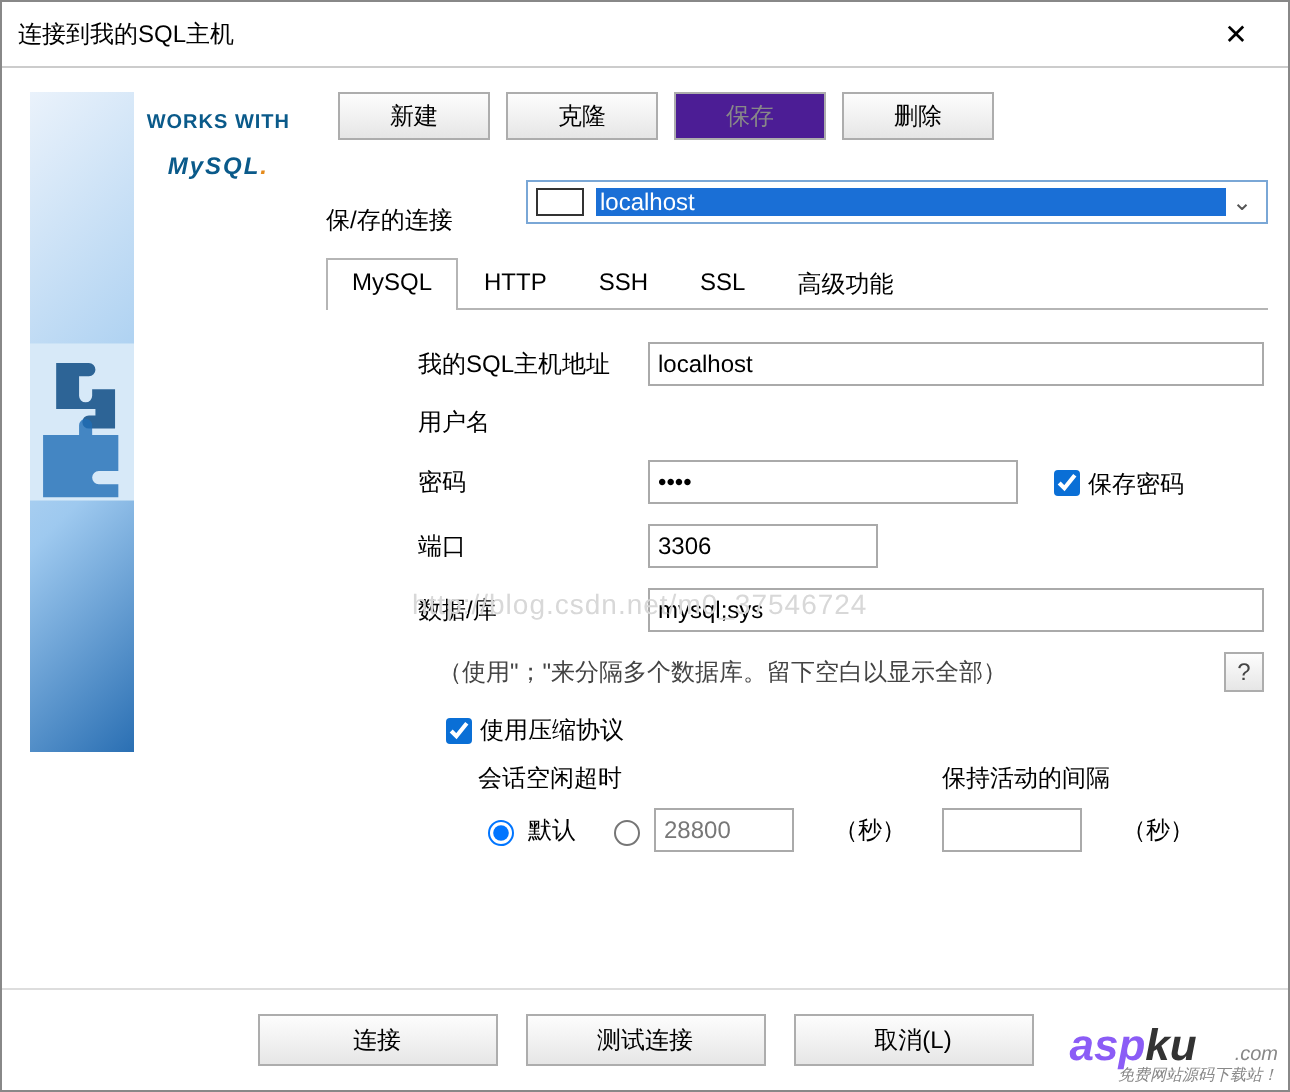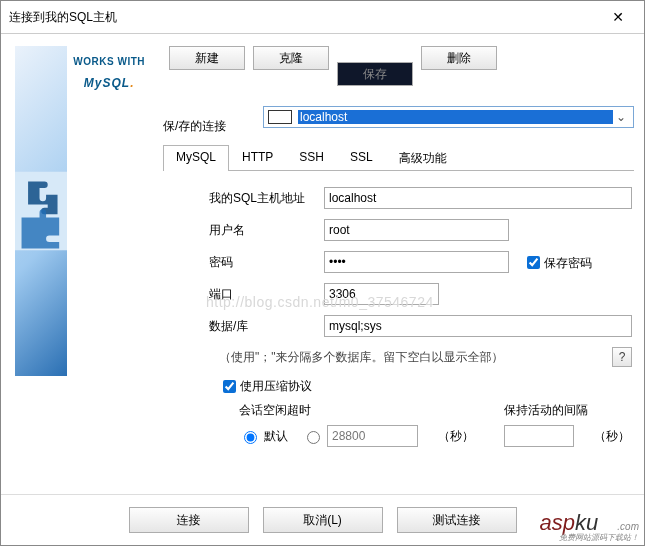--- a/index.html
+++ b/index.html
@@ -12,21 +12,21 @@
 .sidebar-img { width: 136px; height: 330px; display: flex; }
 .puzzle { flex: 1; background: linear-gradient(135deg,#eaf2fb 0%, #9ec9ef 60%, #2a6fb3 100%); position: relative; overflow: hidden; }
 .puzzle svg { width: 100%; height: 100%; }
 .mysql-logo { padding: 10px 6px; text-align: center; background:#fff; }
 .mysql-logo .works { color:#0a5a8a; font-size:10px; letter-spacing:0.5px; font-weight:bold;}
 .mysql-logo .mysql { color:#0a5a8a; font-size:22px; font-style:italic; font-weight:bold; letter-spacing:1px;}
 .mysql-logo .mysql .dot{color:#e48a1b;}
 .right { flex: 1; display: flex; flex-direction: column; }
 .topbtns { display: flex; gap: 8px; margin-bottom: 12px; padding-left: 6px; }
 .btn { width: 76px; height: 24px; border: 1px solid #adadad; background: linear-gradient(#fdfdfd,#e6e6e6); display: flex; align-items: center; justify-content: center; cursor: pointer; }
-.btn.disabled { color:#888; background:#0f172a; cursor:default;margin-top:16px; }
+.btn.disabled { color:#888; background:#4c1d95; cursor:default; }
 .row { display: flex; align-items: center; margin-bottom: 10px; }
 .row .lbl { width: 100px; margin-top: 20px; }
 .saved-select { flex:1; height:22px; border:1px solid #7aa7d6; display:flex; align-items:center; padding:0 4px; background:#fff; }
 .saved-select .swatch { width:24px; height:14px; border:1px solid #333; margin-right:6px; background:#fff;}
 .saved-select .val { flex:1; background:#1a6fd6; color:#fff; padding:0 2px;}
 .saved-select .chev { width:16px; text-align:center; color:#555;}
 .tabs { display:flex; border-bottom:1px solid #b5b5b5; margin-bottom:10px;}
 .tab { padding:4px 12px; border:1px solid transparent; border-bottom:none; margin-bottom:-1px; cursor:pointer; }
 .tab.active { background:#fff; border-color:#b5b5b5; }
 .tabpage { padding: 6px 2px 2px 2px; margin-left: 44px; }
@@ -35,31 +35,31 @@
 .field-row input[type=text], .field-row input[type=password] { height:22px; border:1px solid #aaa; padding:0 4px; background:#fff; }
 .host-input { flex:1; }
 .user-input { width:185px; }
 .pw-input { width:185px; }
 .port-input { width:115px; }
 .db-input { flex:1; }
 .cb { width:13px; height:13px; margin-right:4px; accent-color:#0a6fd6;}
 .hint { color:#444; margin: 6px 0 10px 10px; display:flex; align-items:center; gap:8px;}
 .hint .qbtn { width:20px; height:20px; border:1px solid #adadad; background:linear-gradient(#fdfdfd,#e6e6e6); display:flex;align-items:center;justify-content:center;}
 .compress-area { border:none; padding-left:10px;}
-.idle { display:flex; gap:30px; margin-top:6px; margin-left:20px; align-items:flex-start;}
+.idle { display:flex; gap:18px; margin-top:6px; margin-left:20px; align-items:flex-start;}
 .idle .col { display:flex; flex-direction:column; gap:6px; }
 .radio-row { display:flex; align-items:center; gap:14px;}
-.numbox { width:91px; height:22px; border:1px solid #aaa; background:#fff; padding:0 4px; color:#777;}
+.numbox { width:70px; height:22px; border:1px solid #aaa; background:#fff; padding:0 4px; color:#777;}
 .kabox { width:70px; height:22px; border:1px solid #aaa; background:#fff; padding:0 4px;}
 .sec { margin-left:6px;}
 .footer { border-top:1px solid #ddd; padding:12px 14px; display:flex; justify-content:center; gap:14px; position:relative;}
 .fbtn { width:120px; height:26px; border:1px solid #adadad; background:linear-gradient(#fdfdfd,#e6e6e6); display:flex; align-items:center; justify-content:center; cursor:pointer;}
 .watermark { position:absolute; right:5px; bottom:2px; font-style:italic; }
-.watermark .asp{color:#7f1d1d; font-size:22px; font-weight:normal;}
-.watermark .ku{color:#333; font-size:22px; font-weight:normal;}
+.watermark .asp{color:#8b5cf6; font-size:22px; font-weight:bold;}
+.watermark .ku{color:#333; font-size:22px; font-weight:bold;}
 .watermark .com{color:#888; font-size:10px;padding-left:19px;}
 .watermark .sub{color:#888; font-size:8px; display:block; text-align:right; margin-top:-4px;}
 .ghost { position:absolute; left:206px; top:294px; color:#d8d8d8; font-size:14px; z-index:0; pointer-events:none; letter-spacing:0.5px;}
 input[type=radio]{ width:13px;height:13px; }
 </style>
 </head>
 <body>
 
 <div class="window">
   <div class="titlebar">
@@ -107,21 +107,20 @@
         <div class="tab">高级功能</div>
       </div>
 
       <div class="tabpage">
         <div class="field-row">
           <span class="flabel">我的SQL主机地址</span>
           <input type="text" class="host-input" value="localhost" style="">
         </div>
         <div class="field-row">
           <span class="flabel">用户名</span>
-          <input type="text" class="user-input" value="root" style="">
         </div>
         <div class="field-row">
           <span class="flabel">密码</span>
           <input type="text" class="pw-input" value="••••" style="">
           <label style="margin-left:14px; display:flex; align-items:flex-end;">
             <input type="checkbox" class="cb" checked="" style="">
             <span>保存密码</span>
           </label>
         </div>
         <div class="field-row">
@@ -168,22 +167,22 @@
               </div>
             </div>
           </div>
         </div>
       </div>
     </div>
   </div>
 
   <div class="footer">
     <div class="fbtn">连接</div>
+    <div class="fbtn">测试连接</div>
     <div class="fbtn">取消(L)</div>
-    <div class="fbtn">测试连接</div>
     <div class="watermark">
       <span class="asp">asp</span><span class="ku">ku</span><span class="com">.com</span>
       <span class="sub">免费网站源码下载站！</span>
     </div>
   </div>
 
   <div class="ghost">http://blog.csdn.net/m0_37546724</div>
 </div>
 
 </body></html>

